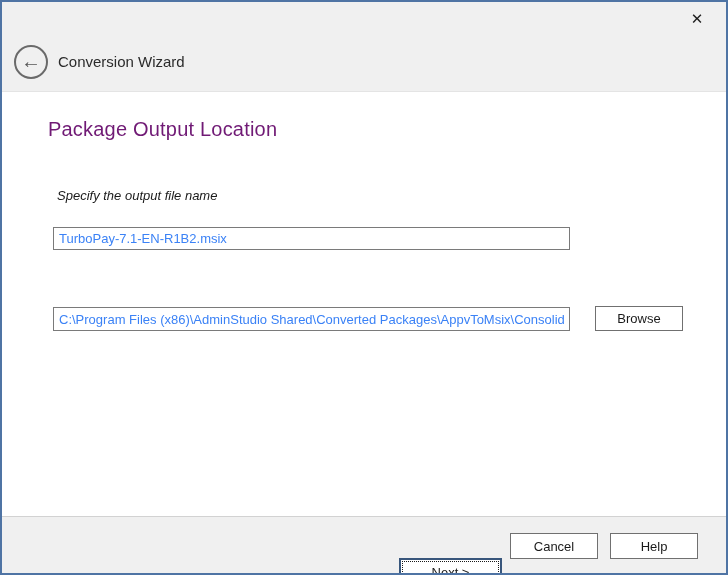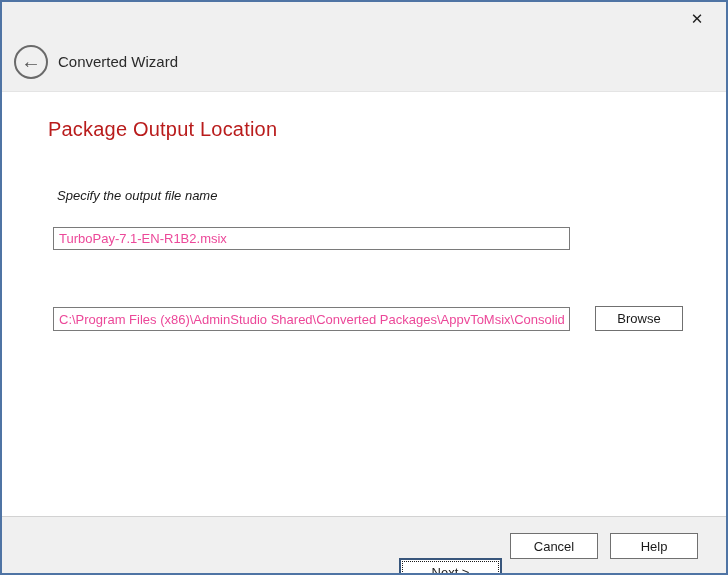--- a/index.html
+++ b/index.html
@@ -32,35 +32,35 @@
   .close-btn {
     position:absolute; top:5px; right:18px; width:22px; height:22px;
     display:flex; align-items:center; justify-content:center;
     cursor:pointer; background:transparent; border:none;
   }
   .close-btn .glyph { font-size:15px; color:#1b1b1b; line-height:1; }
 
   
   .page-title {
     position:absolute; left:46px; top:116px;
-    font-size:20px; color:#b91c1c; letter-spacing:0.2px;
+    font-size:20px; color:#701a75; letter-spacing:0.2px;
   }
 
   
   .field-label {
     position:absolute; left:55px;
     font-size:13px; color:#1a1a1a;font-style:italic;
   }
   .lbl-file   { top:186px; }
   .lbl-folder { top:261px; }
 
   .text-input {
     position:absolute; left:51px; width:517px;
     border:1px solid #7a7a7a; background:#fff;
-    font-family:inherit; font-size:13px; color:#ec4899;
+    font-family:inherit; font-size:13px; color:#3b82f6;
     padding:0 5px; outline:none;
   }
   .inp-file   { top:225px; height:23px; }
   .inp-folder { top:305px; height:24px; }
 
   .btn {
     background:#ffffff; border:1px solid #707070;
     font-family:inherit; font-size:13px; color:#1a1a1a;
     cursor:pointer; position:absolute;
   }
@@ -81,21 +81,21 @@
 </style>
 </head>
 <body>
 
 <div class="win">
 
   <div class="header">
     <div class="back-btn">
       <span class="glyph">←</span>
     </div>
-    <div class="header-title">Converted Wizard</div>
+    <div class="header-title">Conversion Wizard</div>
     <button class="close-btn">
       <span class="glyph">✕</span>
     </button>
   </div>
 
   <div class="page-title">Package Output Location</div>
 
   <div class="field-label lbl-file">Specify the output file name</div>
   <input class="text-input inp-file" type="text" value="TurboPay-7.1-EN-R1B2.msix" style="">
 

